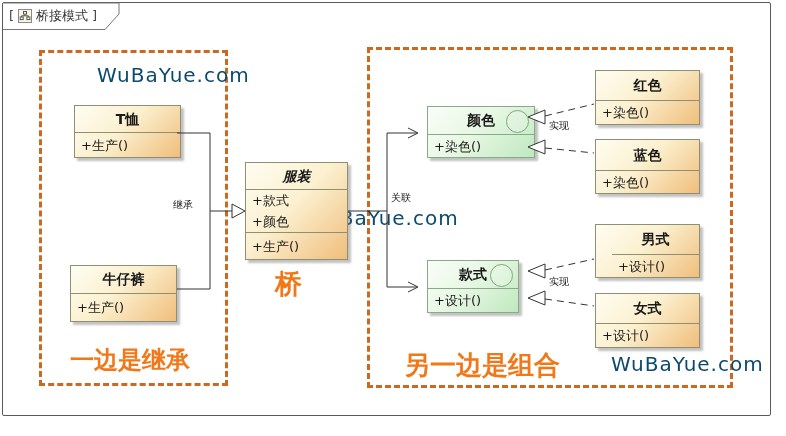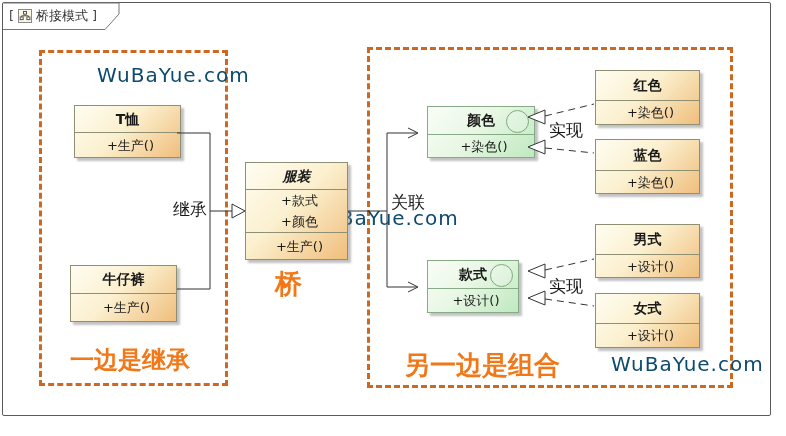--- a/index.html
+++ b/index.html
@@ -18,27 +18,27 @@
   .region-left{left:39px;top:50px;width:183px;height:330px;}
   .region-right{left:367px;top:47px;width:360px;height:335px;}
 
   
   .cls{position:absolute;border:1px solid #8f8f73;box-shadow:3px 3px 2px rgba(120,120,120,0.45);box-sizing:border-box;}
   .cls.orange{background:linear-gradient(135deg,#fffdf2 0%,#fbf0cf 45%,#f0be7c 100%);}
   .cls.green{background:linear-gradient(135deg,#fafdf8 0%,#e8f7e4 45%,#bfe9bf 100%);border-color:#86ab86;margin-left:8px;}
   .cls-title{text-align:center;font-weight:bold;font-size:14px;color:#1a1a1a;position:relative;}
   .cls.green .cls-title{font-weight:bold;}
   .cls-title.italic{font-style:italic;}
-  .cls-sep{border-top:1px solid #8f8f73;text-align:center;}
+  .cls-sep{border-top:1px solid #8f8f73;}
   .cls.green .cls-sep{border-top-color:#86ab86;}
   .op,.attr{font-size:13px;color:#1a1a1a;padding-left:6px;white-space:nowrap;}
   .iface-circle{position:absolute;right:5px;top:3px;width:21px;height:21px;border:1px solid #7fa87f;border-radius:50%;background:rgba(255,255,255,0.2);}
 
   
-  .edge-label{font-size:17px;color:#1a1a1a;white-space:nowrap;}
+  .edge-label{font-size:10px;color:#1a1a1a;white-space:nowrap;}
   .caption{color:#f07818;font-weight:bold;white-space:nowrap;}
   .caption-left{left:70px;top:344px;font-size:24px;}
   .caption-bridge{left:275px;top:266px;font-size:27px;}
   .caption-right{left:404px;top:348px;font-size:26px;}
   .watermark{font-size:20px;color:#0c4a6e;white-space:nowrap;letter-spacing:1px;}
 
   svg.overlay{position:absolute;left:0;top:0;pointer-events:none;z-index:4;}
 </style>
 </head>
 <body>
@@ -155,21 +155,21 @@
   </div>
 </div>
 
 <div class="cls orange" style="left:595px;top:139px;width:105px;height:55px;">
   <div class="cls-title" style="height:30px;line-height:30px;">蓝色</div>
   <div class="cls-sep">
     <div class="op" style="line-height:23px;">+染色()</div>
   </div>
 </div>
 
-<div class="cls orange" style="left:595px;top:224px;width:105px;height:54px;">
+<div class="cls orange" style="left:595px;top:224px;width:105px;height:54px;padding-left:16px;">
   <div class="cls-title" style="height:29px;line-height:29px;">男式</div>
   <div class="cls-sep">
     <div class="op" style="line-height:23px;">+设计()</div>
   </div>
 </div>
 
 <div class="cls orange" style="left:595px;top:293px;width:105px;height:55px;">
   <div class="cls-title" style="height:29px;line-height:29px;">女式</div>
   <div class="cls-sep">
     <div class="op" style="line-height:24px;">+设计()</div>

